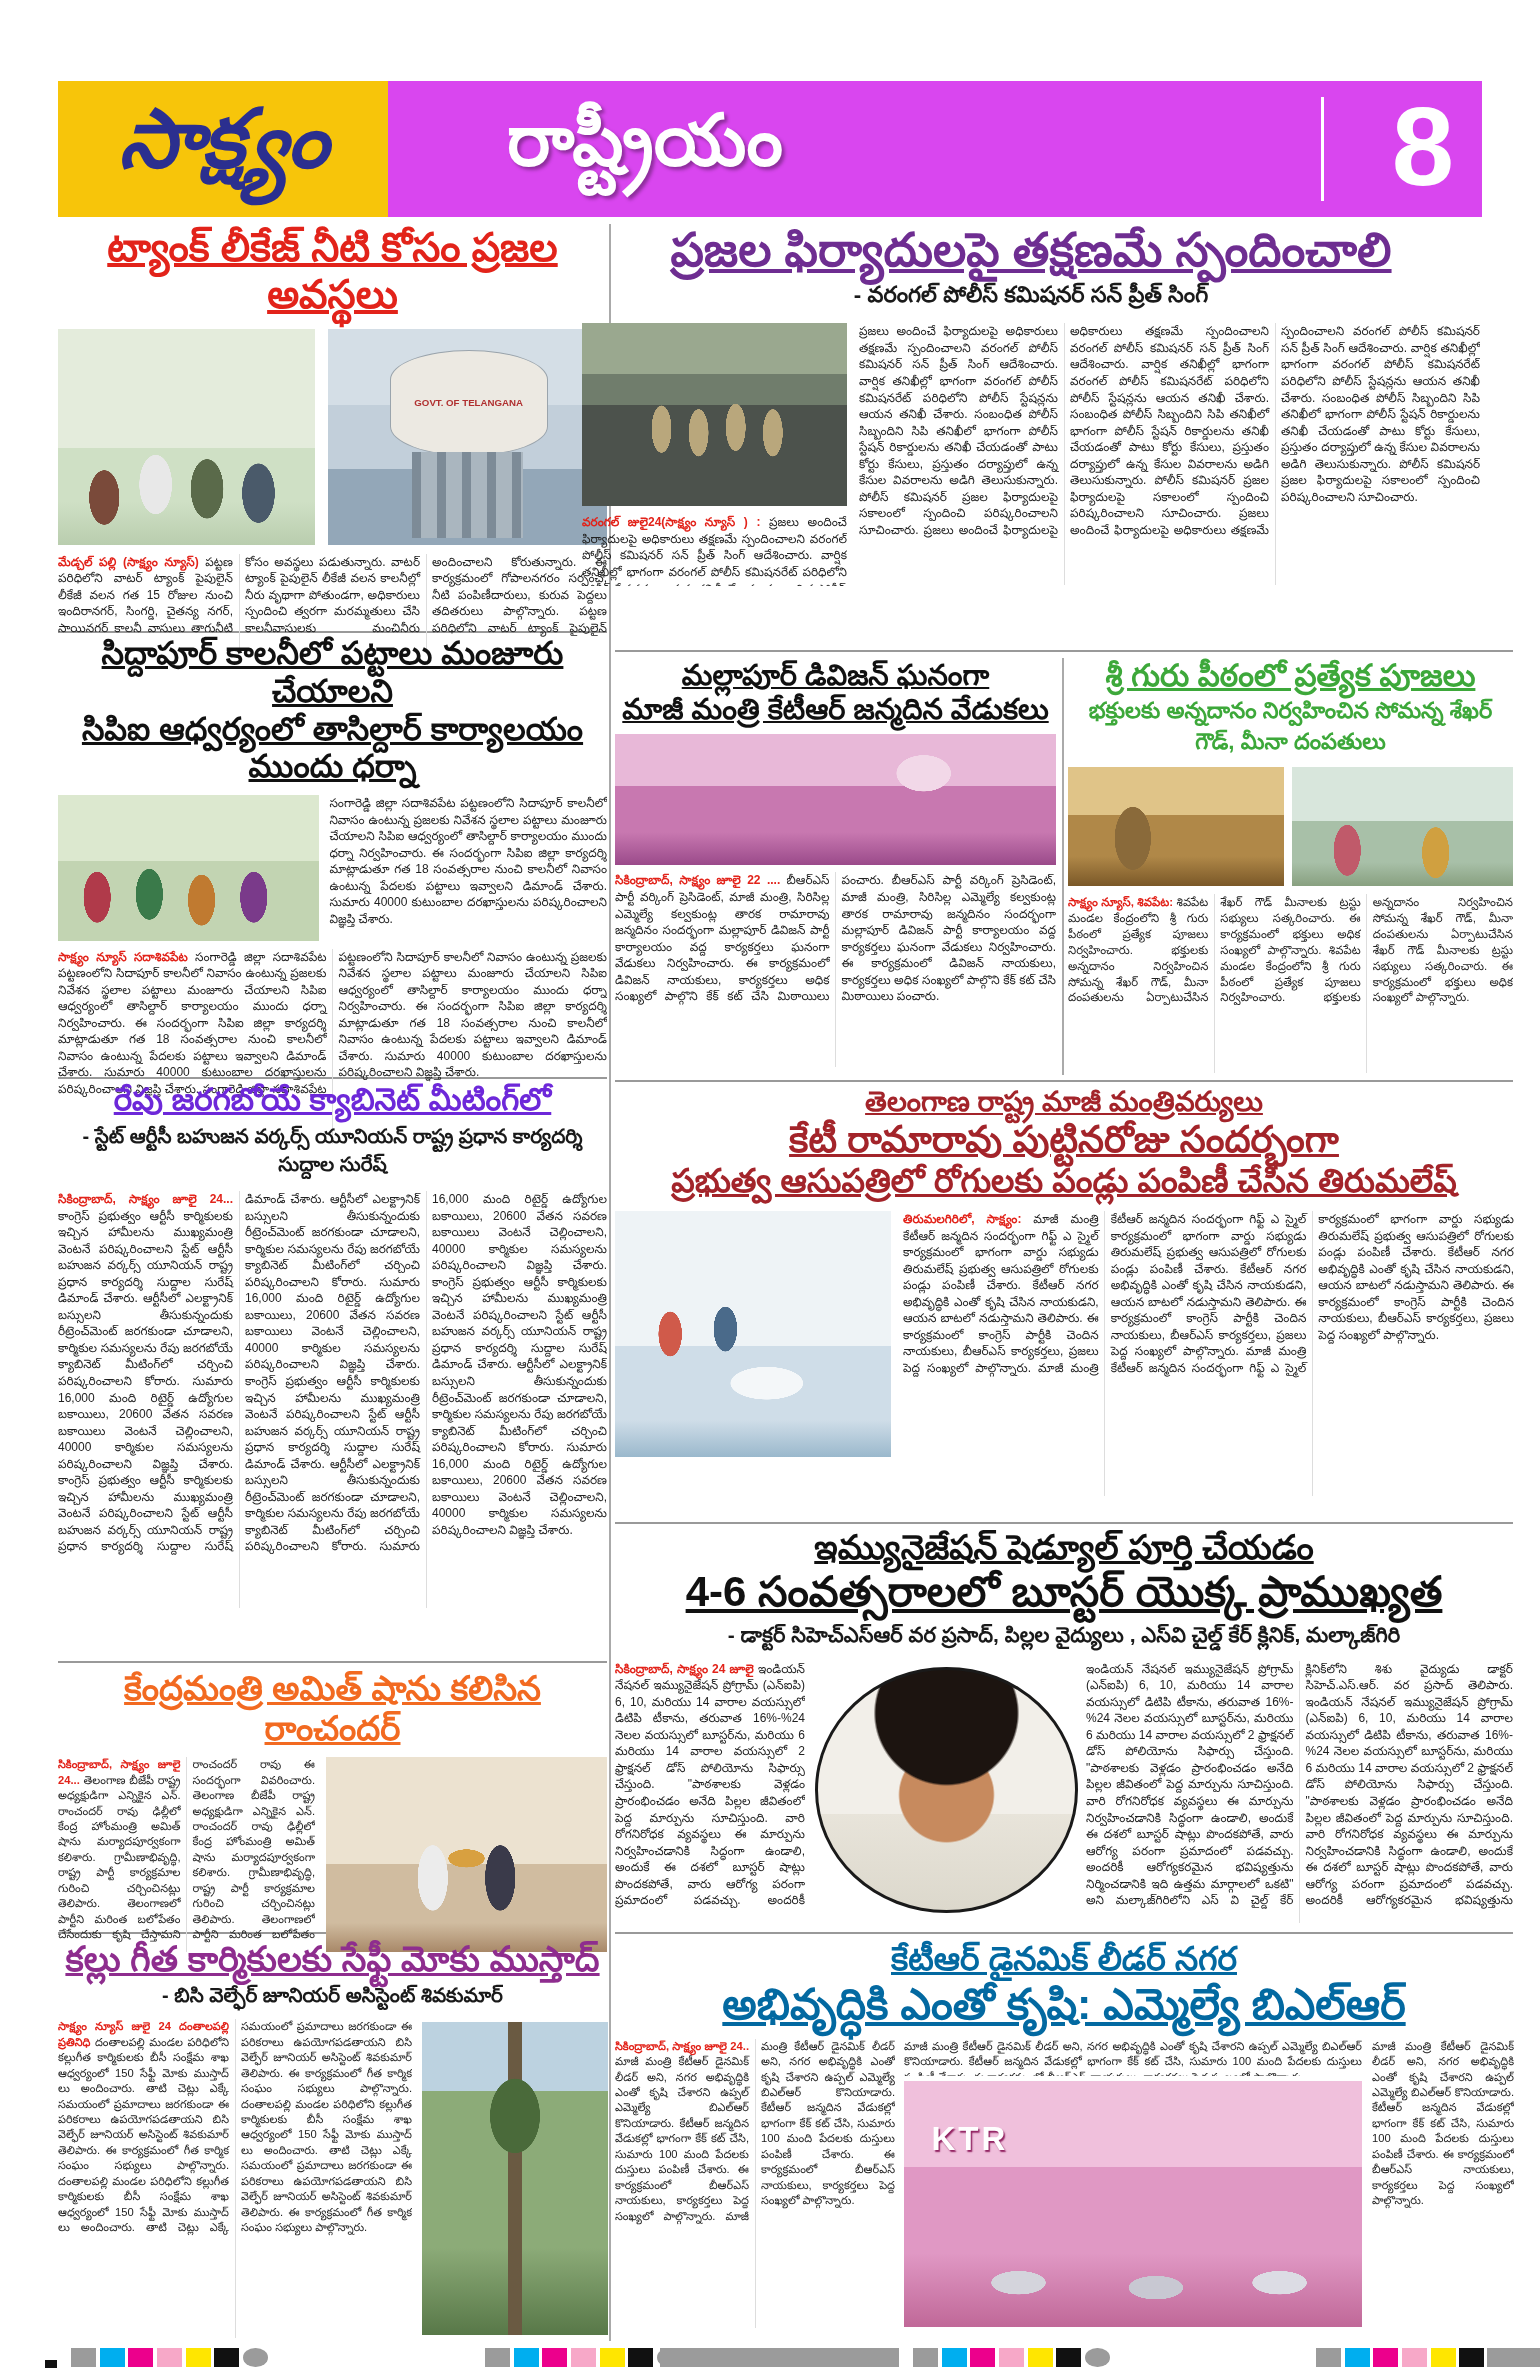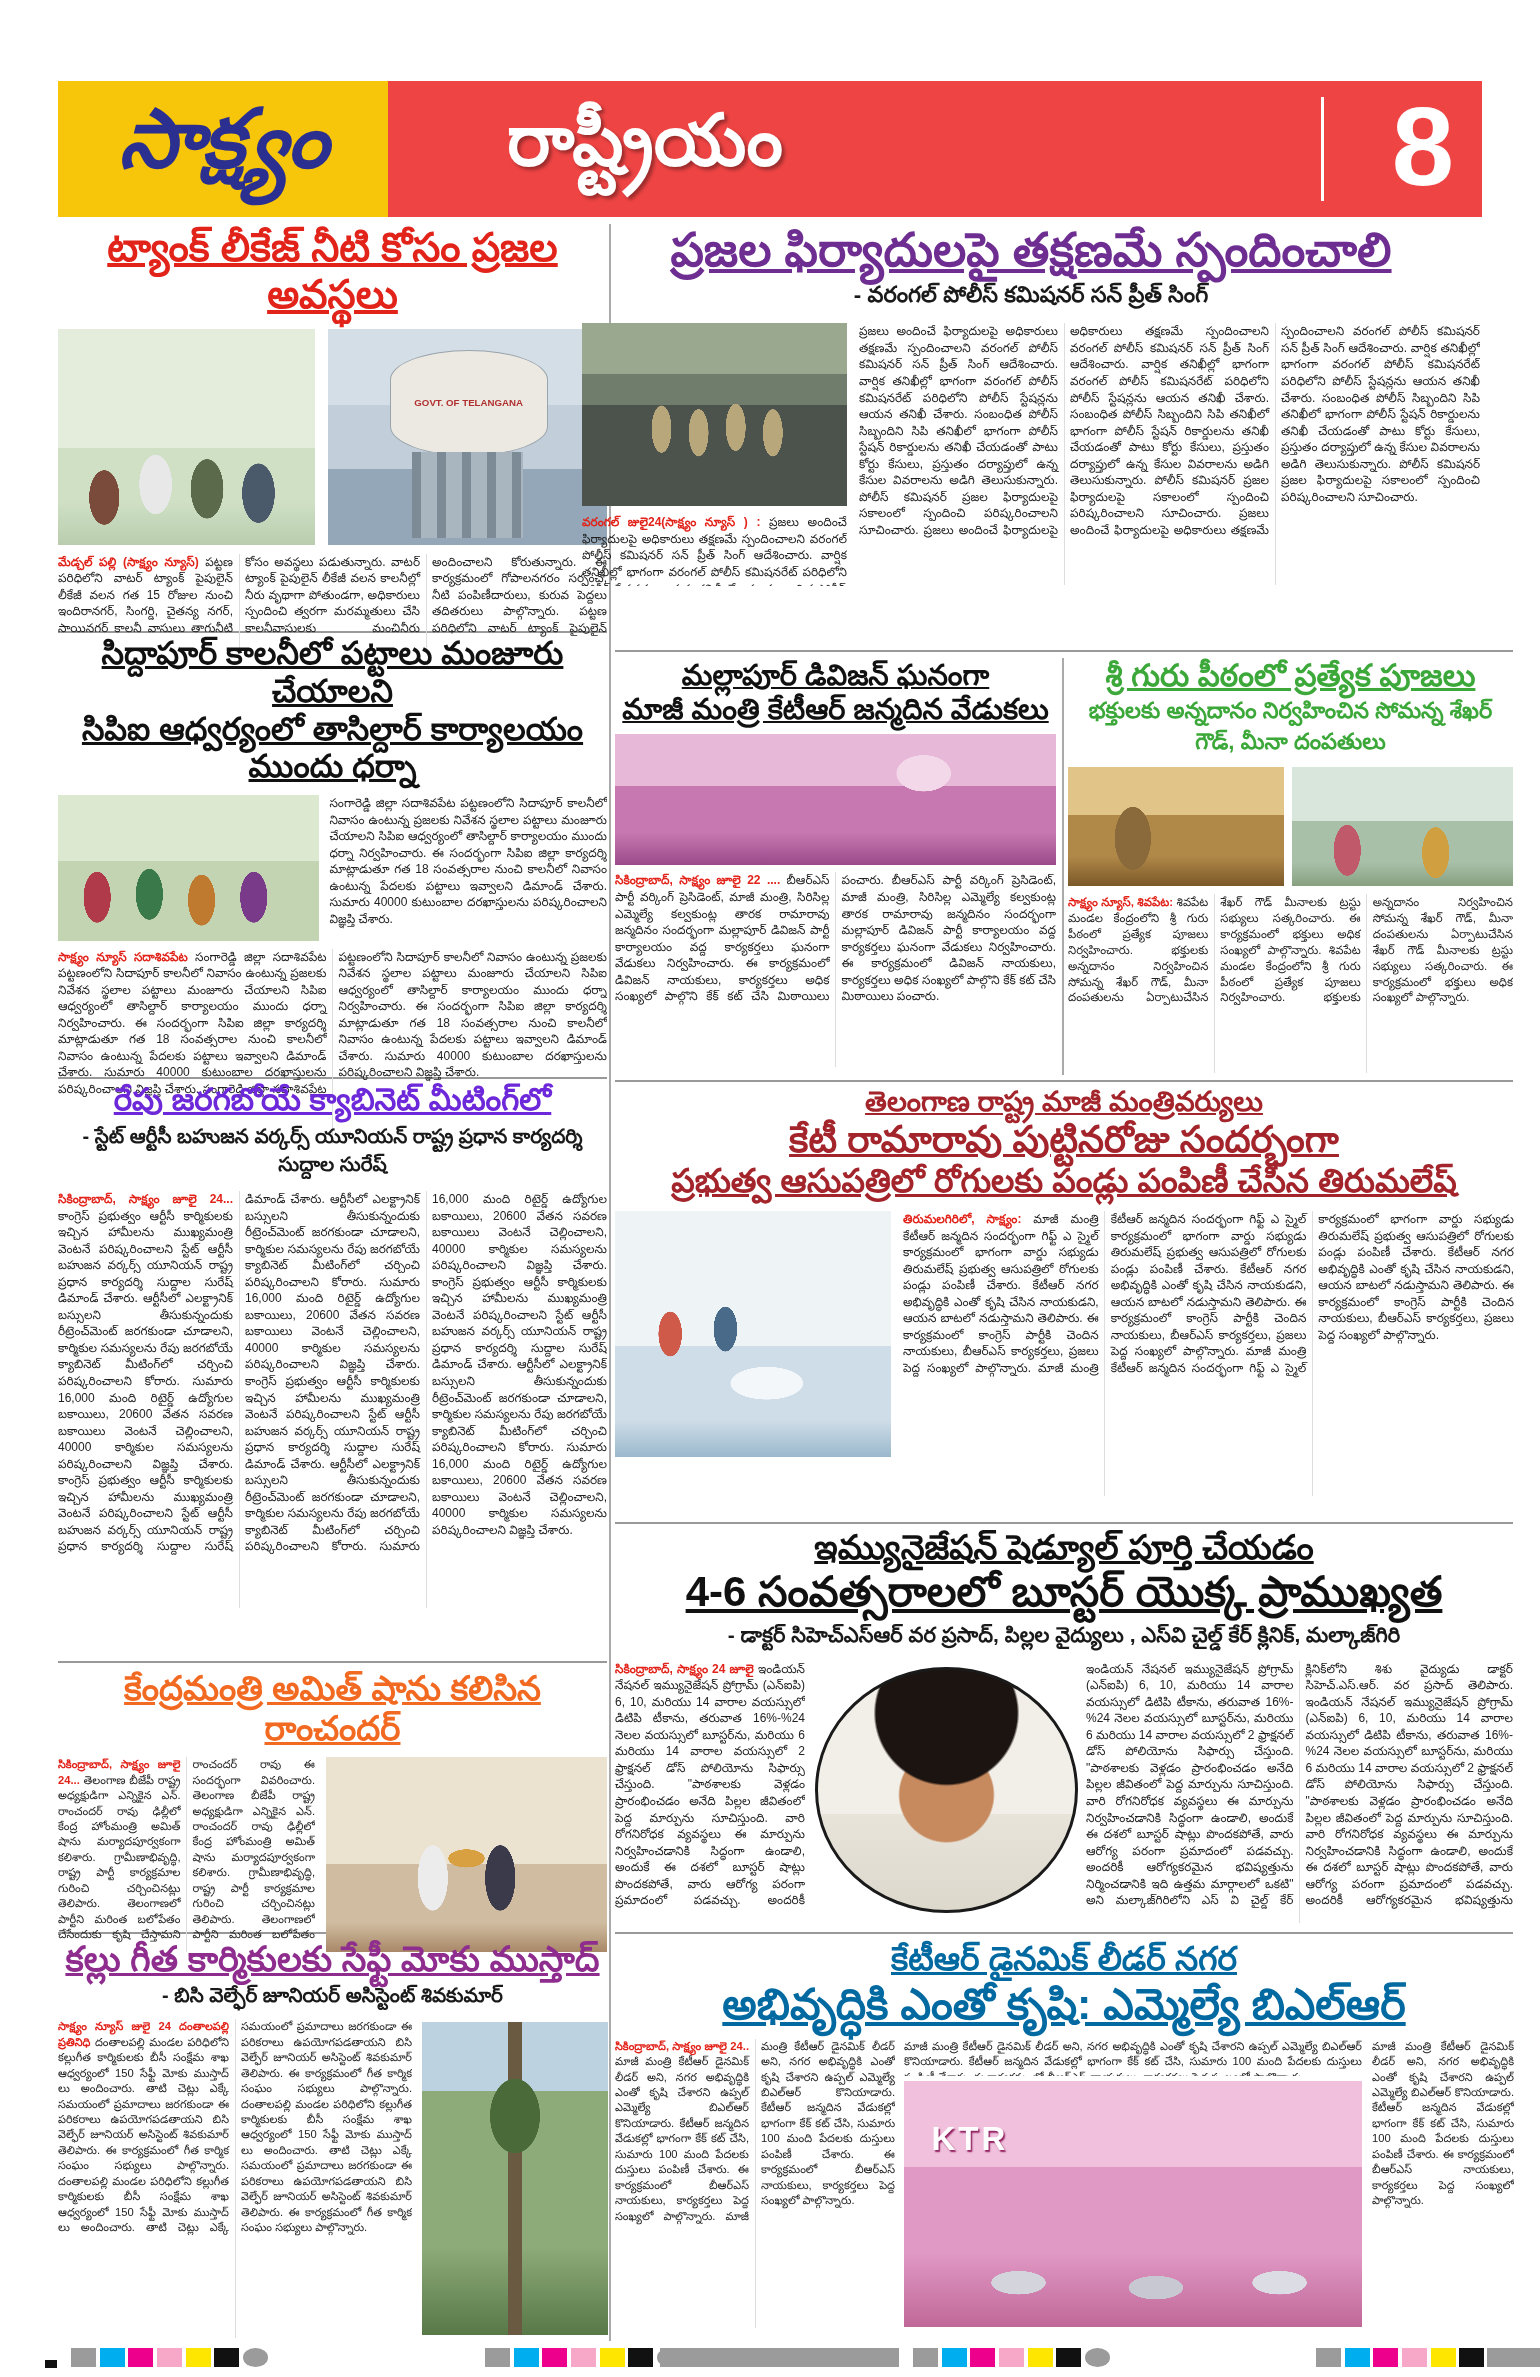--- a/index.html
+++ b/index.html
@@ -3,21 +3,21 @@
 <meta charset="utf-8">
 <style>
   html,body{margin:0;padding:0;background:#e8e8e8;}
   .page{position:relative;width:1541px;height:2377px;background:#ffffff;
         font-family:"Liberation Sans","DejaVu Sans",sans-serif;color:#222;overflow:hidden;}
 
   
   #mast{position:absolute;left:58px;top:81px;width:1424px;height:136px;display:flex;}
   #mast .logo{width:330px;height:100%;background:#F7C50A;display:flex;align-items:center;justify-content:center;}
   #mast .logo span{font-size:82px;font-weight:bold;font-style:italic;color:#2B2F8F;letter-spacing:-1.5px;}
-  #mast .band{flex:1;background:#ef4444;color:#fff;position:relative;display:flex;align-items:center;}
+  #mast .band{flex:1;background:#d946ef;color:#fff;position:relative;display:flex;align-items:center;}
   #mast .section-title{font-size:72px;font-weight:bold;margin-left:119px;text-shadow:3px 3px 3.7px rgba(0,0,0,.35);}
   #mast .dateblock{position:absolute;right:190px;top:50%;transform:translateY(-50%);text-align:right;font-size:24.6px;font-weight:bold;line-height:1.35;}
   #mast .vline{position:absolute;right:158px;top:16.4px;bottom:16.4px;width:3px;background:#fff;}
   #mast .pageno{position:absolute;right:28px;top:50%;transform:translateY(-52%);font-size:112px;font-weight:bold;}
 
   
   .hl{font-weight:bold;text-align:center;line-height:1.18;text-decoration:underline;}
   .byline{font-weight:bold;text-align:center;color:#1a1a1a;}
   .body-txt{font-size:12px;line-height:1.38;text-align:justify;color:#222;overflow:hidden;
             column-gap:12px;column-rule:0.7px solid #ddd;}

